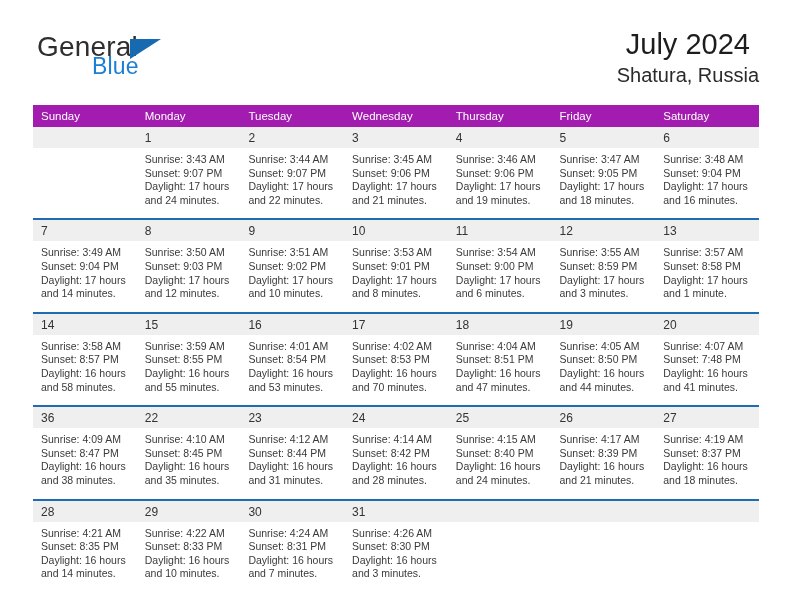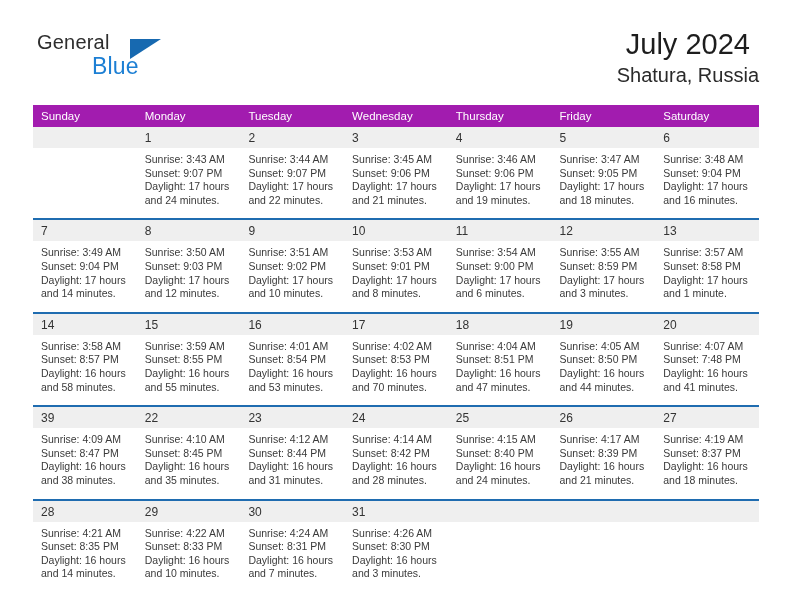--- a/index.html
+++ b/index.html
@@ -35,21 +35,21 @@
     position: absolute;
     left: 0;
     top: 0;
     width: 200px;
     height: 62px;
   }
   .brand-general {
     position: absolute;
     left: 4px;
     top: 1px;
-    font-size: 20px;
+    font-size: 28px;
     letter-spacing: 0.2px;
     color: #2e2e2e;
     font-family: "Liberation Sans", sans-serif;
   }
   .brand-blue {
     position: absolute;
     left: 59px;
     top: 23px;
     font-size: 23px;
     letter-spacing: 0.2px;
@@ -330,21 +330,21 @@
         </td>
         <td>
           <span class="info-line">Sunrise: 4:07 AM</span>
           <span class="info-line">Sunset: 7:48 PM</span>
           <span class="info-line">Daylight: 16 hours</span>
           <span class="info-line">and 41 minutes.</span>
         </td>
       </tr>
 
       <tr class="daynum-row">
-        <td>39</td>
+        <td>36</td>
         <td>22</td>
         <td>23</td>
         <td>24</td>
         <td>25</td>
         <td>26</td>
         <td>27</td>
       </tr>
       <tr class="info-row">
         <td>
           <span class="info-line">Sunrise: 4:09 AM</span>

